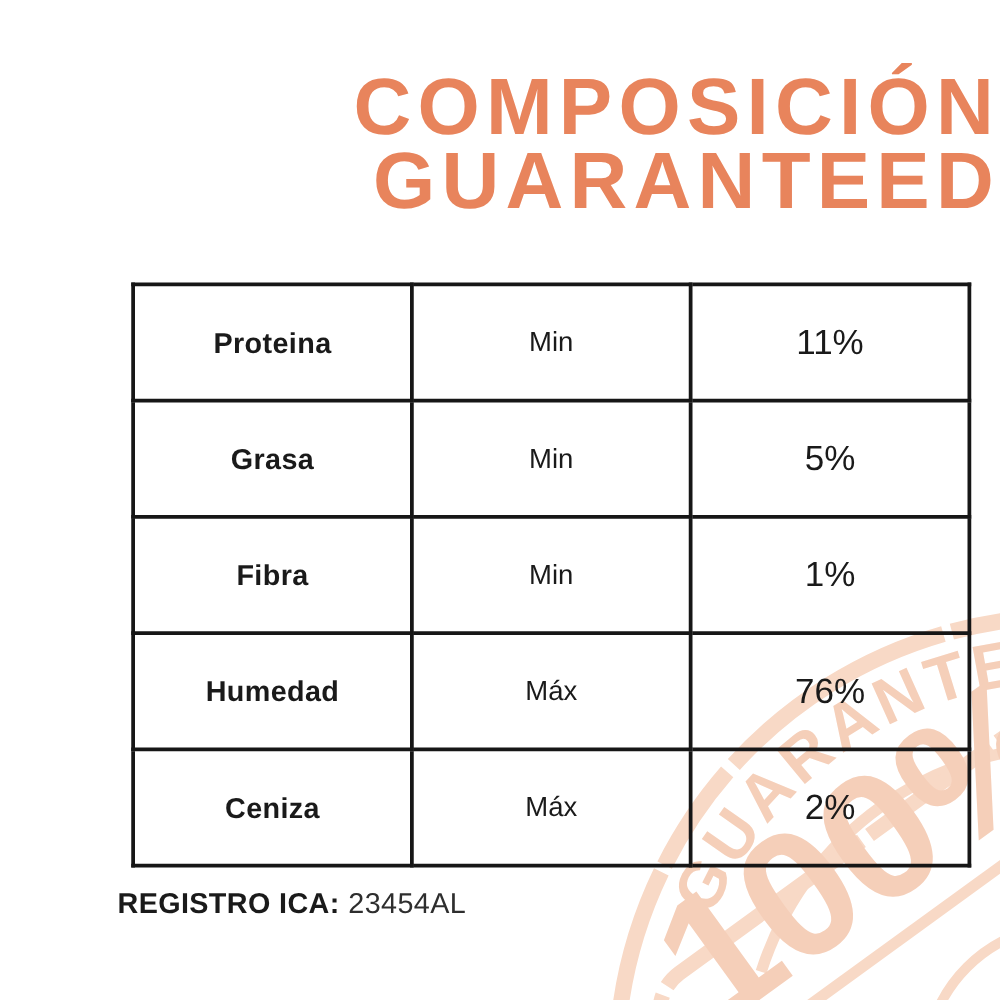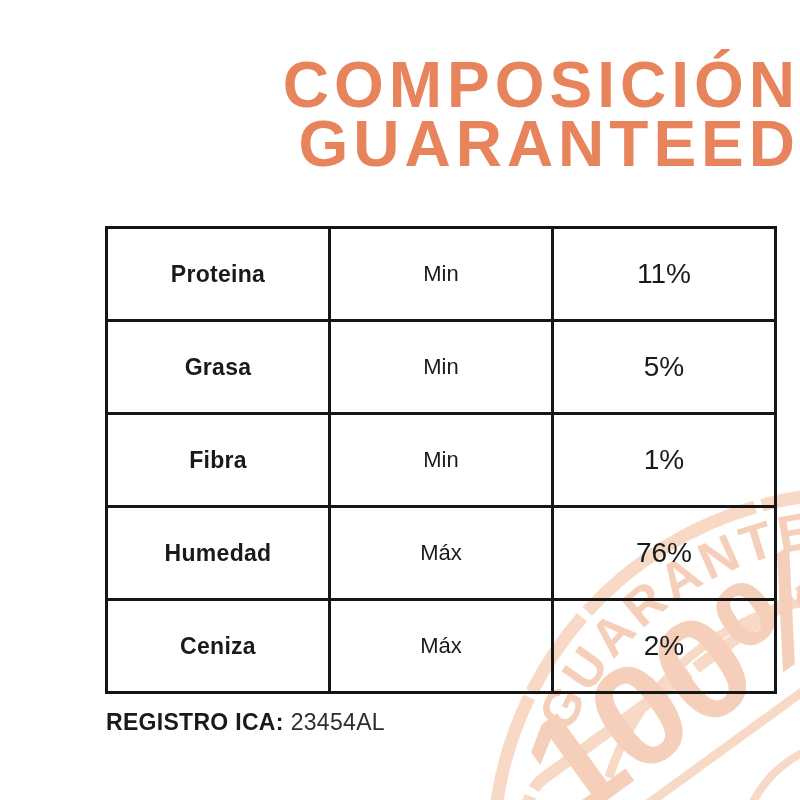--- a/index.html
+++ b/index.html
@@ -52,21 +52,21 @@
     color: #1a1a1a;
     background: transparent;
   }
   td.c-nutrient { font-weight: bold; font-size: 23px; letter-spacing: 0.3px; }
   td.c-qual     { font-size: 22px; }
   td.c-val      { font-size: 28px; }
 
   
   .registro {
     position: absolute;
-    left: 106px; top: 709px;
+    left: 94px; top: 709px;
     font-size: 23px;
     color: #222222;
     z-index: 2;
     letter-spacing: 0.3px;
   }
   .registro .lbl { font-weight: bold; color: #1a1a1a; }
   .registro .val { font-weight: normal; color: #2e2e2e; margin-left: 7px; }
 </style>
 </head>
 <body>

